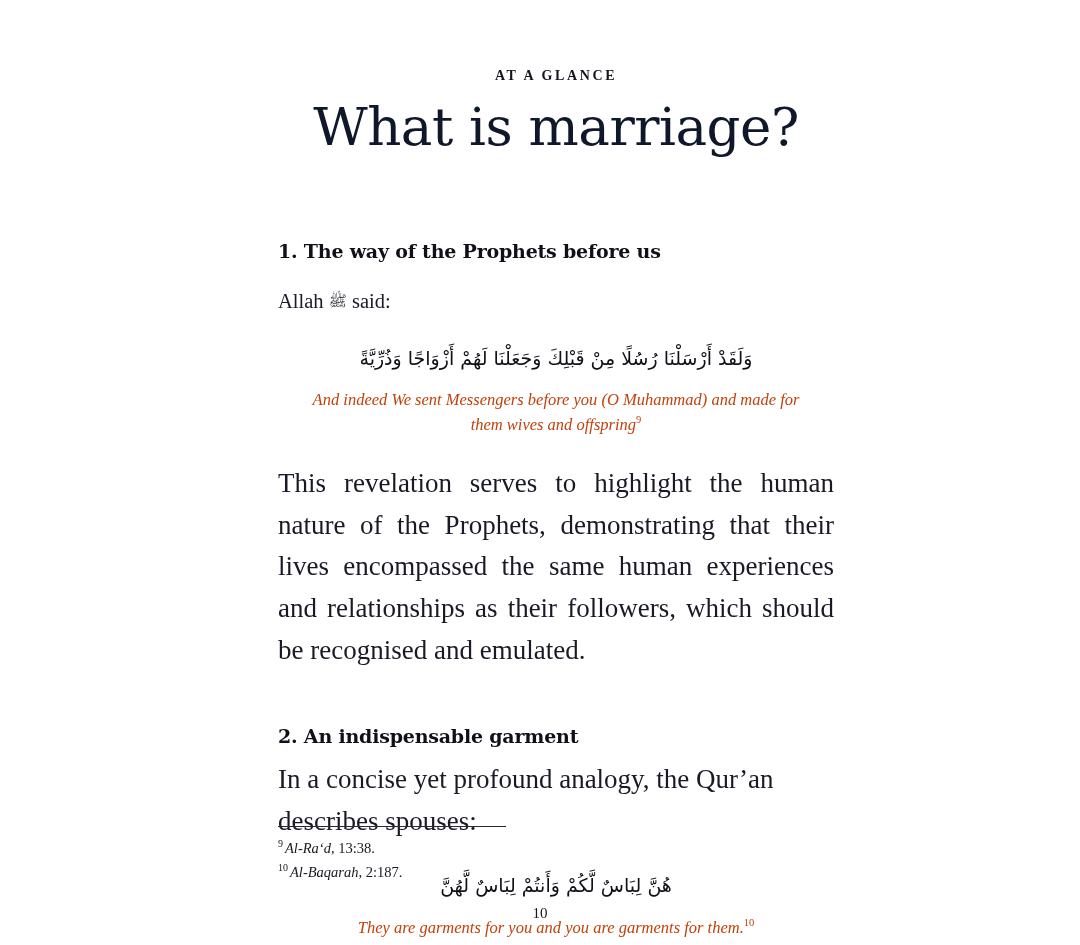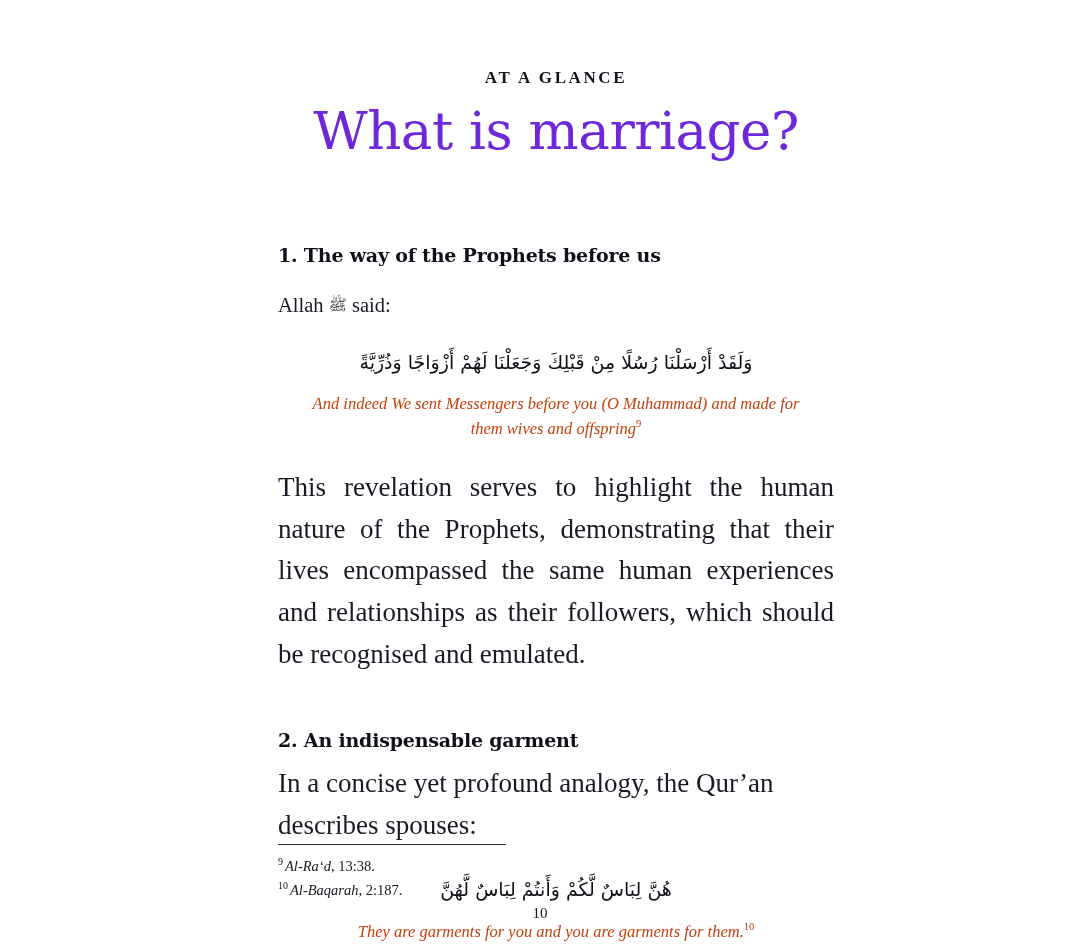--- a/index.html
+++ b/index.html
@@ -25,33 +25,33 @@
   .content {
     position: absolute;
     left: 278px;
     top: 0;
     width: 556px;
   }
 
   .eyebrow {
     text-align: center;
     font-family: "Liberation Serif", serif;
-    font-size: 17px;
+    font-size: 14px;
     letter-spacing: 2.6px;
     font-weight: 700;
     color: #15151f;
     margin-top: 68px;
   }
 
   .chapter-title {
     text-align: center;
     font-family: "DejaVu Serif", serif;
     font-size: 53px;
     font-weight: 400;
-    color: #6d28d9;
+    color: #0f172a;
     margin-top: 14px;
     line-height: 1.1;
     letter-spacing: -0.5px;
   }
 
   .section-heading {
     font-family: "DejaVu Serif", serif;
     font-size: 19px;
     font-weight: 700;
     color: #10101a;
@@ -104,21 +104,21 @@
     font-style: normal;
     font-size: 10.5px;
     vertical-align: super;
   }
 
   .para-gap { margin-top: 26px; }
 
   .footnotes {
     position: absolute;
     left: 278px;
-    top: 844px;
+    top: 826px;
     width: 560px;
   }
   .footnote-rule {
     width: 228px;
     height: 1px;
     background: #2a2a32;
     margin-bottom: 9px;
   }
   .footnote {
     font-size: 14.5px;

